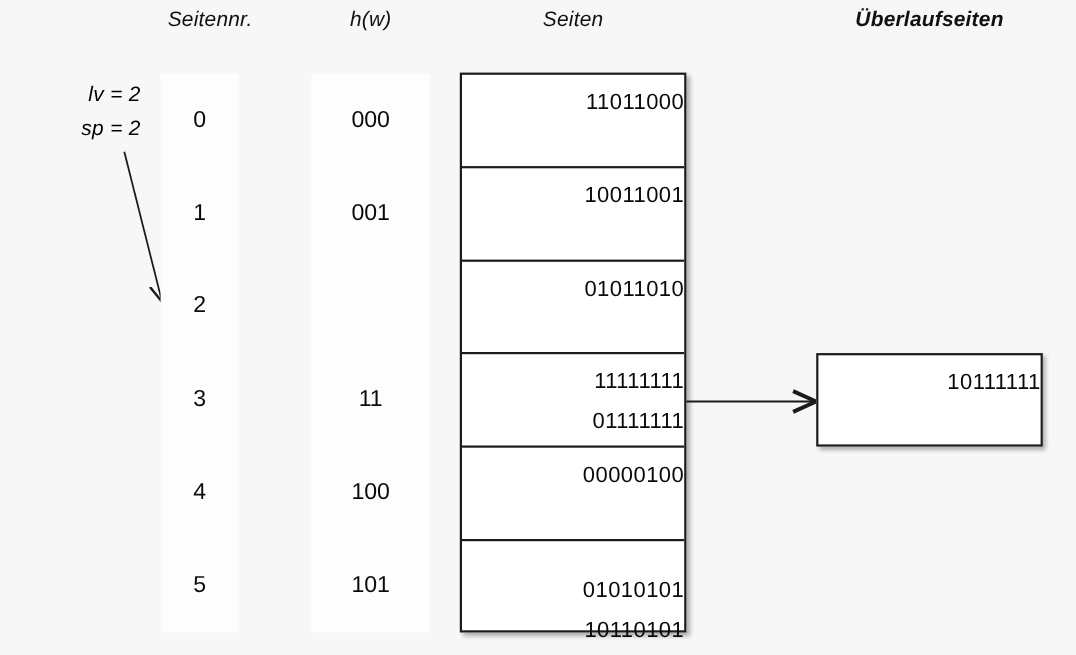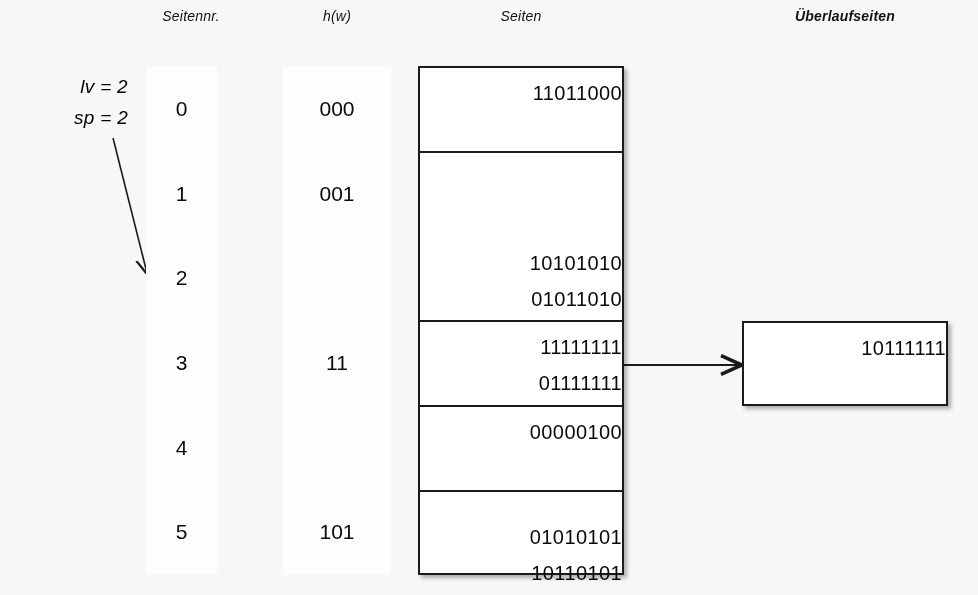--- a/index.html
+++ b/index.html
@@ -20,21 +20,21 @@
     left: 0;
     top: 0;
     width: 978px;
     height: 595px;
   }
 
   
   .col-header {
     position: absolute;
     font-style: italic;
-    font-size: 14px;
+    font-size: 19px;
     font-weight: 400;
     letter-spacing: 0.2px;
     white-space: nowrap;
     text-align: center;
     color: #111;
   }
   #hdr-seitennr { left: 106px;  top: 8px;  width: 170px; }
   #hdr-hw       { left: 283px;  top: 8px;  width: 108px; }
   #hdr-seiten   { left: 418px;  top: 8px;  width: 206px; }
   #hdr-overflow { left: 742px;  top: 8px;  width: 206px; font-weight: bold; }
@@ -169,30 +169,34 @@
     <div class="cell" style="top:169.2px">2</div>
     <div class="cell" style="top:253.8px">3</div>
     <div class="cell" style="top:338.4px">4</div>
     <div class="cell" style="top:423px">5</div>
   </div>
 
   <div class="light-col" id="col-hw">
     <div class="cell" style="top:0px">000</div>
     <div class="cell" style="top:84.6px">001</div>
     <div class="cell" style="top:253.8px">11</div>
+    <div class="cell" style="top:338.4px">100</div>
     <div class="cell" style="top:423px">101</div>
   </div>
 
   <div id="pages-stack">
     <div class="page-box" style="top:0px;height:84.8px">
       <div class="page-line">11011000</div>
       <div class="page-line"></div>
     </div>
+    <div class="page-box" style="top:84.8px;height:84.8px">
+      <div class="page-line">10011001</div>
+      <div class="page-line"></div>
+    </div>
     <div class="page-box" style="top:169.6px;height:84.8px">
-      <div class="page-line">10101010</div>
       <div class="page-line">01011010</div>
     </div>
     <div class="page-box" style="top:254.4px;height:84.8px">
       <div class="page-line">11111111</div>
       <div class="page-line">01111111</div>
     </div>
     <div class="page-box" style="top:339.2px;height:84.8px">
       <div class="page-line">00000100</div>
       <div class="page-line"></div>
     </div>

